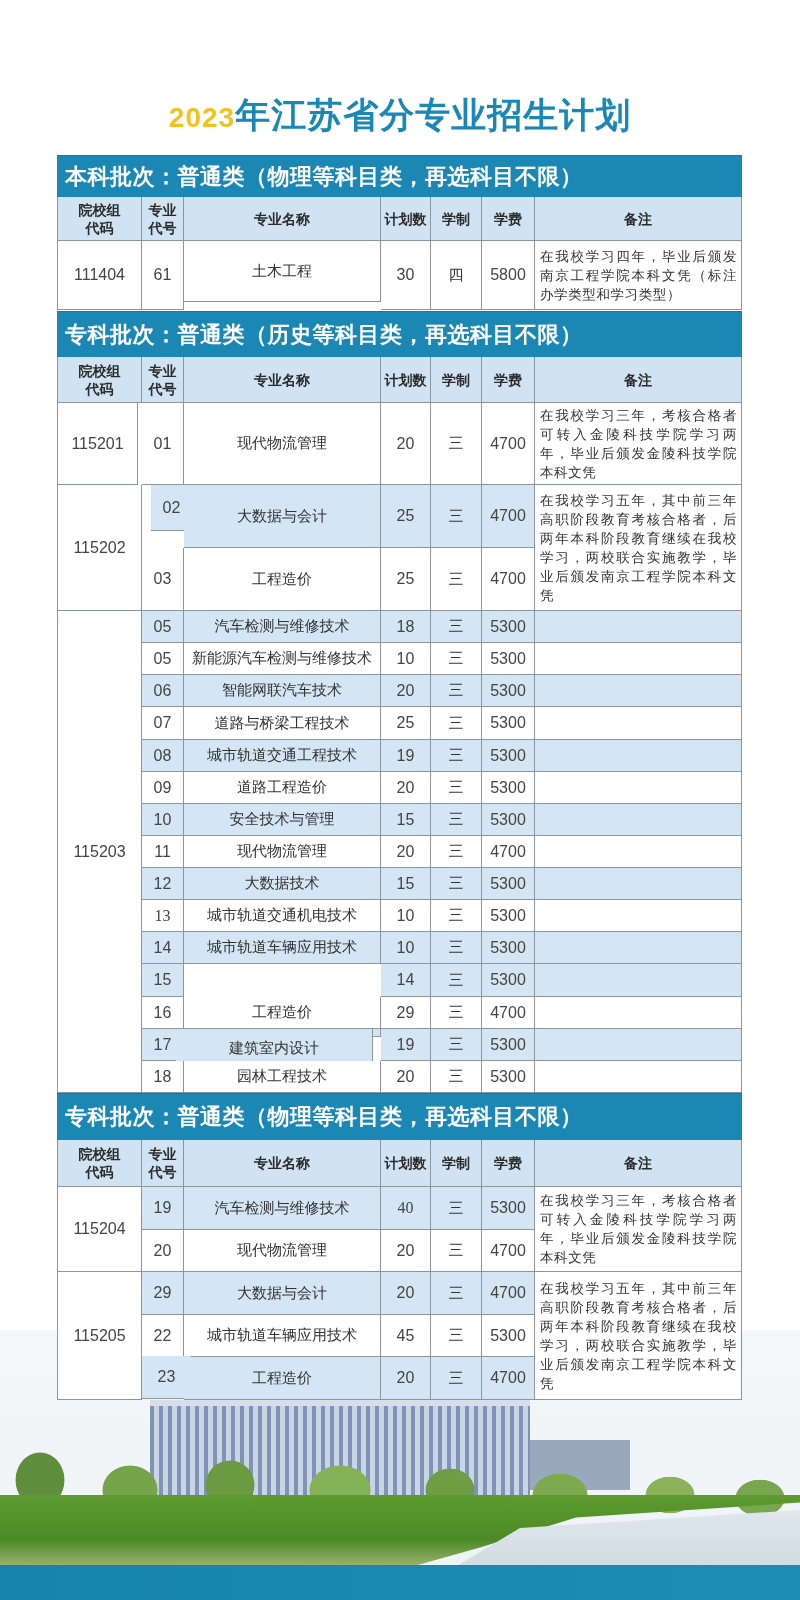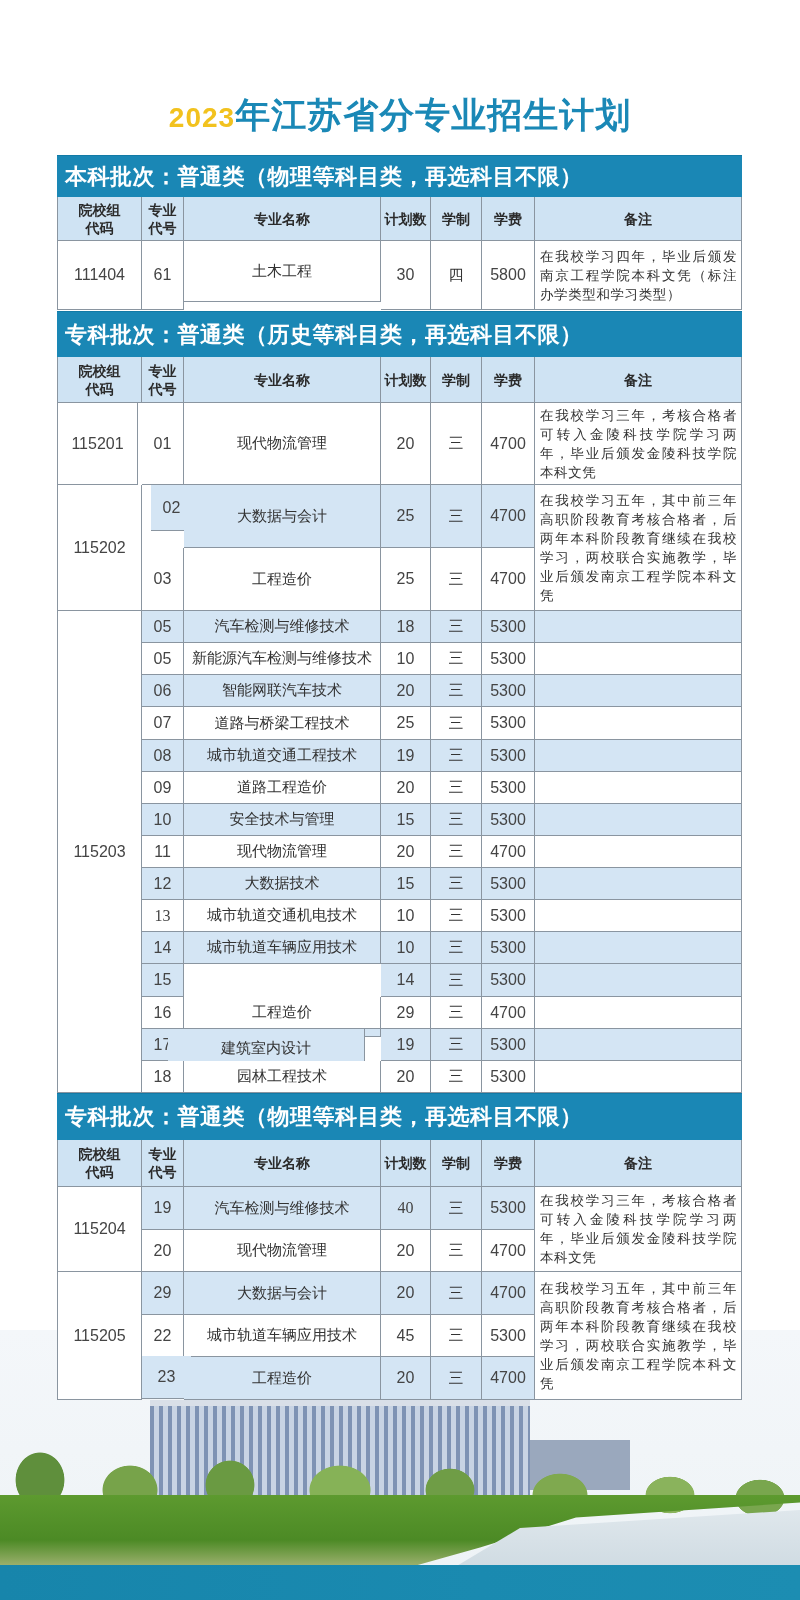--- a/index.html
+++ b/index.html
@@ -204,21 +204,21 @@
     <div class="cell shade" style="left: 431px; top: 964px; width: 51px; height: 33px;">三</div>
     <div class="cell num shade" style="left: 482px; top: 964px; width: 53px; height: 33px;">5300</div>
     <div class="cell shade" style="left: 535px; top: 964px; width: 207px; height: 33px;"></div>
     <div class="cell num " style="left: 142px; top: 997px; width: 42px; height: 32px;">16</div>
     <div class="cell " style="left: 184px; top: 997px; width: 197px; height: 32px;">工程造价</div>
     <div class="cell num " style="left: 381px; top: 997px; width: 50px; height: 32px;">29</div>
     <div class="cell " style="left: 431px; top: 997px; width: 51px; height: 32px;">三</div>
     <div class="cell num " style="left: 482px; top: 997px; width: 53px; height: 32px;">4700</div>
     <div class="cell " style="left: 535px; top: 997px; width: 207px; height: 32px;"></div>
     <div class="cell num shade" style="left: 142px; top: 1029px; width: 42px; height: 32px;">17</div>
-    <div class="cell shade" style="left: 168px; top: 1029px; width: 197px; height: 40px;">建筑室内设计</div>
+    <div class="cell shade" style="left: 176px; top: 1029px; width: 197px; height: 40px;">建筑室内设计</div>
     <div class="cell num shade" style="left: 381px; top: 1029px; width: 50px; height: 32px;">19</div>
     <div class="cell shade" style="left: 431px; top: 1029px; width: 51px; height: 32px;">三</div>
     <div class="cell num shade" style="left: 482px; top: 1029px; width: 53px; height: 32px;">5300</div>
     <div class="cell shade" style="left: 535px; top: 1029px; width: 207px; height: 32px;"></div>
     <div class="cell num " style="left: 142px; top: 1061px; width: 42px; height: 32px;">18</div>
     <div class="cell " style="left: 184px; top: 1061px; width: 197px; height: 32px;">园林工程技术</div>
     <div class="cell num " style="left: 381px; top: 1061px; width: 50px; height: 32px;">20</div>
     <div class="cell " style="left: 431px; top: 1061px; width: 51px; height: 32px;">三</div>
     <div class="cell num " style="left: 482px; top: 1061px; width: 53px; height: 32px;">5300</div>
     <div class="cell " style="left: 535px; top: 1061px; width: 207px; height: 32px;"></div>

